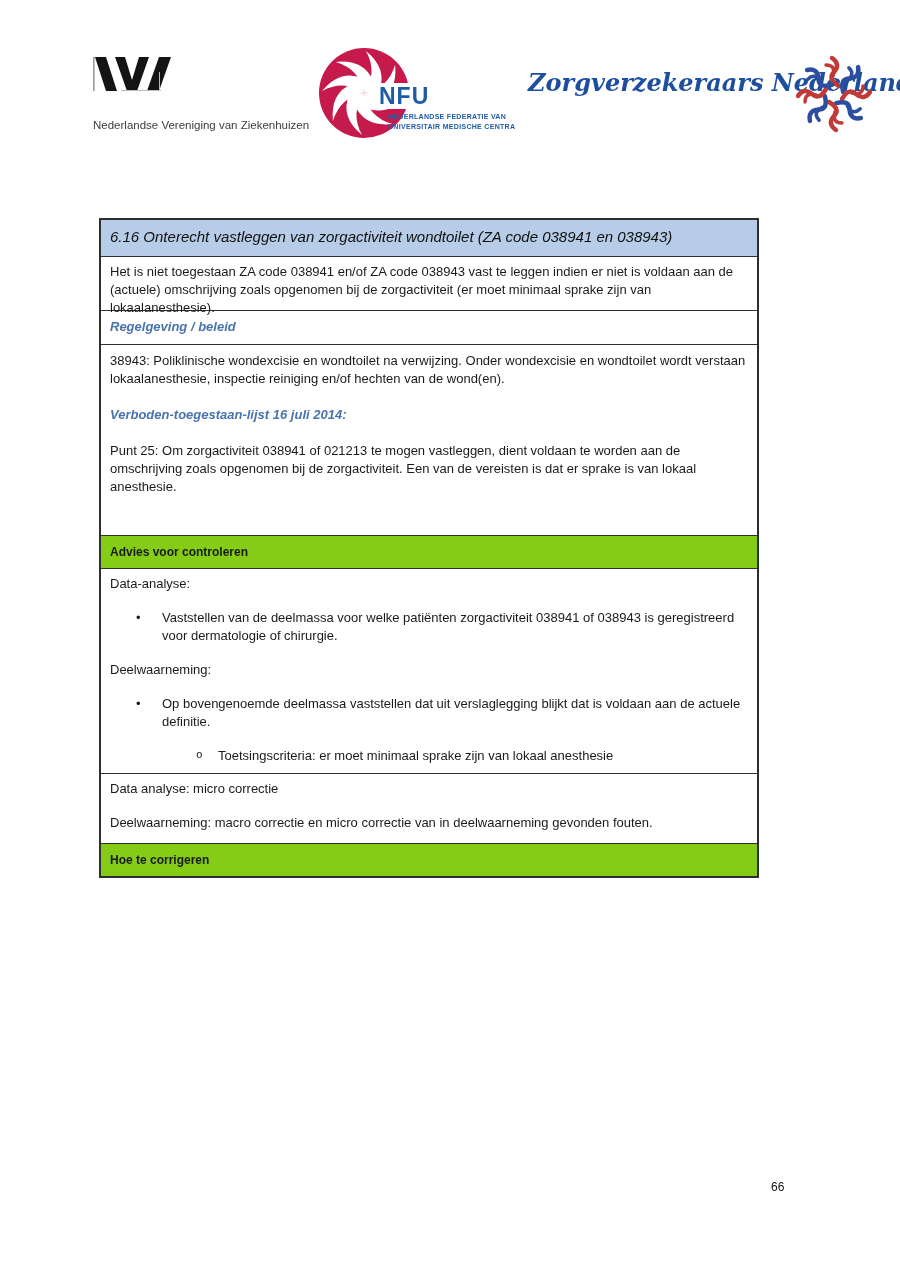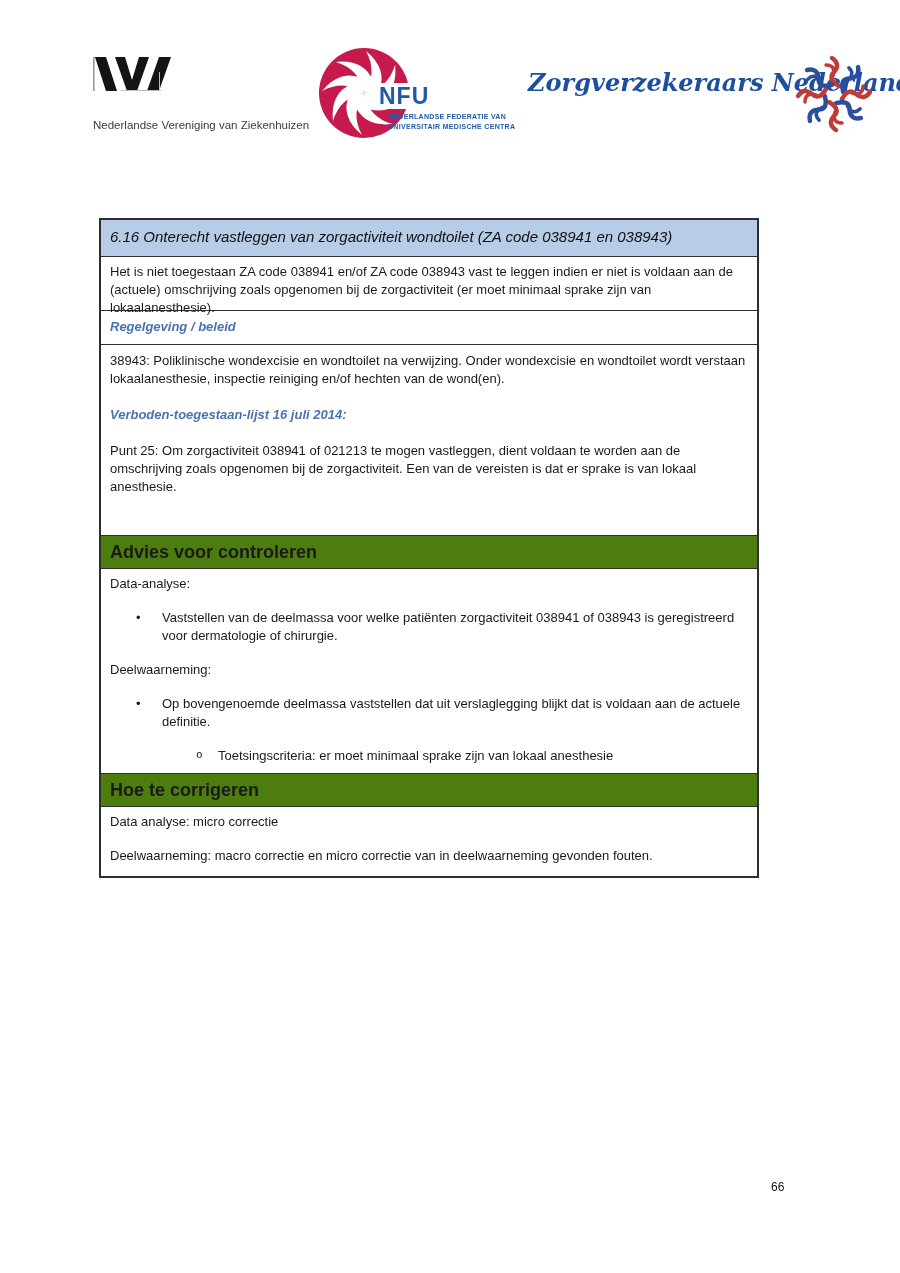--- a/index.html
+++ b/index.html
@@ -36,21 +36,21 @@
   .row:first-child { border-top:none; }
 
   .r-title   { height:36px; background:#b7cce6; font-style:italic; font-size:15px;
                padding-top:8px; color:#101010; }
   .r-intro   { height:54px; }
   .r-reg-head{ height:34px; padding-top:7px; }
   .blue-head { color:#4a74ad; font-weight:bold; font-style:italic; font-size:13px; }
   .r-reg-body{ height:191px; padding-top:7px; }
   .r-reg-body p { margin:0 0 18px; }
   .sub-head  { color:#4a74ad; font-weight:bold; font-style:italic; font-size:13px; }
-  .sec-head  { background:#4d7c0f; font-weight:bold; font-size:18px; }
+  .sec-head  { background:#84cc16; font-weight:bold; font-size:12px; }
   .r-adv-head{ height:33px; padding-top:7px; }
   .r-adv-body{ height:205px; }
   .r-adv-body .blk { margin:0 0 16px; }
   .r-hoe-head{ height:33px; padding-top:7px; }
   .r-hoe-body{ height:70px; }
   .r-hoe-body .blk { margin:0 0 16px; }
 
   .bullet { position:relative; padding-left:52px; }
   .bullet .glyph { position:absolute; left:26px; top:0; }
   .subbullet { position:relative; padding-left:108px; }
@@ -141,24 +141,24 @@
       <div class="blk bullet">
         <span class="glyph">•</span>
         <span>Op bovengenoemde deelmassa vaststellen dat uit verslaglegging blijkt dat is voldaan aan de actuele definitie.</span>
       </div>
       <div class="blk subbullet">
         <span class="glyph">o</span>
         <span>Toetsingscriteria: er moet minimaal sprake zijn van lokaal anesthesie</span>
       </div>
     </div>
 
-    <div class="row r-hoe-head sec-head">Hoe te corrigeren</div>
-
     <div class="row r-hoe-body">
       <div class="blk">Data analyse: micro correctie</div>
       <div class="blk">Deelwaarneming: macro correctie en micro correctie van in deelwaarneming gevonden fouten.</div>
     </div>
+
+    <div class="row r-hoe-head sec-head">Hoe te corrigeren</div>
 
   </div>
 
   <div class="page-number">66</div>
 
 </div>
 
 </body></html>

